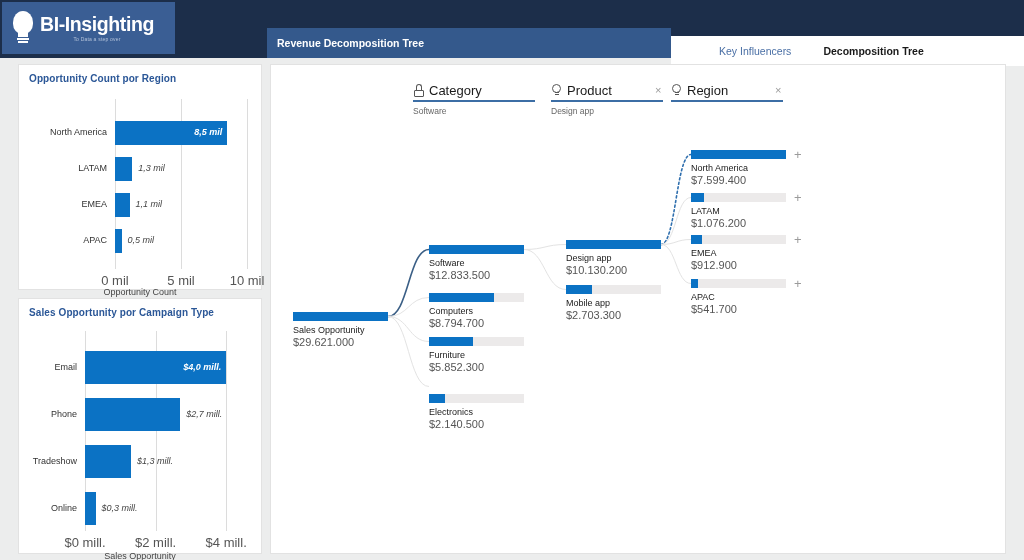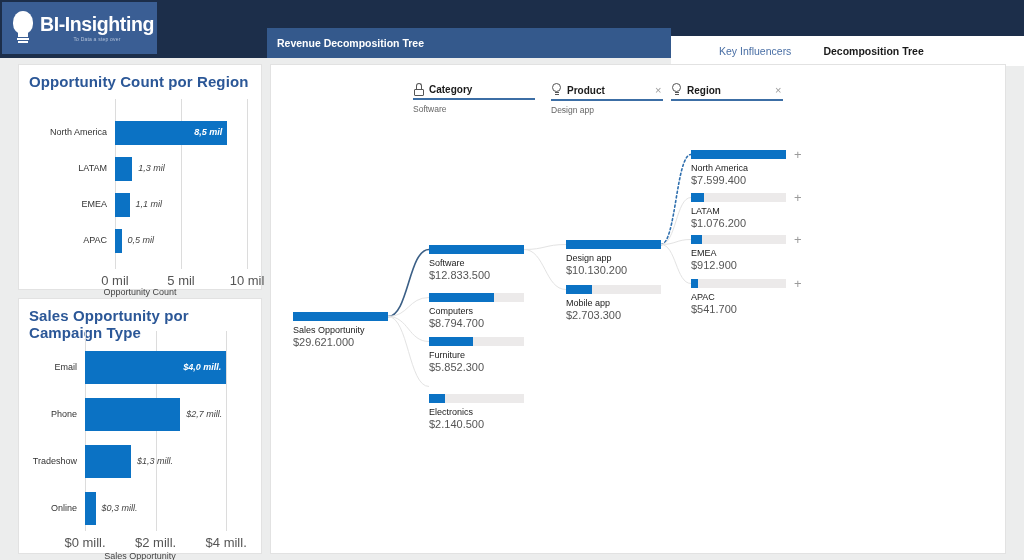--- a/index.html
+++ b/index.html
@@ -7,21 +7,21 @@
     width: 1024px; height: 560px;
     font-family: "Liberation Sans", sans-serif;
     background: #e8e8e8;
     overflow: hidden;
   }
   .app { position: relative; width: 1024px; height: 560px; background: #eceded; }
 
   
   .header { position: absolute; left: 0; top: 0; width: 1024px; height: 58px; background: #1c2e4a; }
   .logo-box {
-    position: absolute; left: 2px; top: 2px; width: 155px; height: 52px;
+    position: absolute; left: 2px; top: 2px; width: 173px; height: 52px;
     background: #3a5e94; display: flex; align-items: center; padding-left: 8px;
   }
   .bulb-ico { width: 26px; height: 34px; position: relative; flex: 0 0 auto; }
   .bulb-ico .glass {
     position: absolute; left: 3px; top: 0; width: 20px; height: 23px;
     background: #fff; border-radius: 50% 50% 45% 45%;
   }
   .bulb-ico .neck { position: absolute; left: 8px; top: 21px; width: 10px; height: 5px; background: #fff; }
   .bulb-ico .b1 { position: absolute; left: 7px; top: 27px; width: 12px; height: 2px; background: #fff; }
   .bulb-ico .b2 { position: absolute; left: 8px; top: 30px; width: 10px; height: 2px; background: #fff; }
@@ -41,21 +41,21 @@
   }
   .nav-right {
     position: absolute; left: 671px; top: 28px; width: 353px; height: 30px;
     background: #ffffff; display: flex; align-items: center; margin-top: 8px;
   }
   .nav-link { font-size: 10.5px; color: #4a6fa5; margin-left: 48px; }
   .nav-link.active { color: #1a1a1a; font-weight: bold; margin-left: 32px; }
 
   
   .panel { position: absolute; background: #fff; border: 1px solid #e2e2e2; }
-  .panel-title { font-size: 15px; color: #2b5797; font-weight: bold; padding: 8px 0 0 10px; letter-spacing: .1px; }
+  .panel-title { font-size: 10px; color: #2b5797; font-weight: bold; padding: 8px 0 0 10px; letter-spacing: .1px; }
 
   #panel-count { left: 18px; top: 64px; width: 244px; height: 226px; }
   #panel-campaign { left: 18px; top: 298px; width: 244px; height: 256px; }
   #panel-tree { left: 270px; top: 64px; width: 736px; height: 490px; }
 
   
   .bchart { position: absolute; left: 0; top: 22px; right: 0; bottom: 0; }
   .blabel {
     position: absolute; right: 0; font-size: 9px; color: #333;
     text-align: right; white-space: nowrap;
@@ -64,21 +64,21 @@
   .bval { position: absolute; font-size: 9px; white-space: nowrap; font-style: italic; }
   .bval.inside { color: #fff; font-weight: bold; }
   .bval.outside { color: #444; }
   .gridline { position: absolute; width: 1px; background: #dcdcdc; }
   .tick { position: absolute; font-size: 13px; color: #555; transform: translateX(-50%); white-space: nowrap; }
   .axis-title { position: absolute; width: 100%; text-align: center; font-size: 9px; color: #444; }
 
   
   .col-head { position: absolute; top: 18px; }
   .col-head-row { display: flex; align-items: center; gap: 5px; }
-  .col-head-name { font-size: 10px; font-weight: bold; color: #1a1a1a; }
+  .col-head-name { font-size: 13px; font-weight: normal; color: #1a1a1a; }
   .col-underline { margin-top: 2px; height: 2px; background: #3c6ea5; }
   .col-sub { font-size: 8.5px; color: #666; margin-top: 4px; }
   .col-x { position: absolute; font-size: 11px; color: #9a9a9a; top: 1px; }
 
   .lock-ico { width: 11px; height: 13px; position: relative; flex: 0 0 auto; }
   .lock-ico .shackle {
     position: absolute; left: 2.5px; top: 0; width: 6px; height: 6px;
     border: 1.2px solid #555; border-bottom: none; border-radius: 3px 3px 0 0;
   }
   .lock-ico .body {

